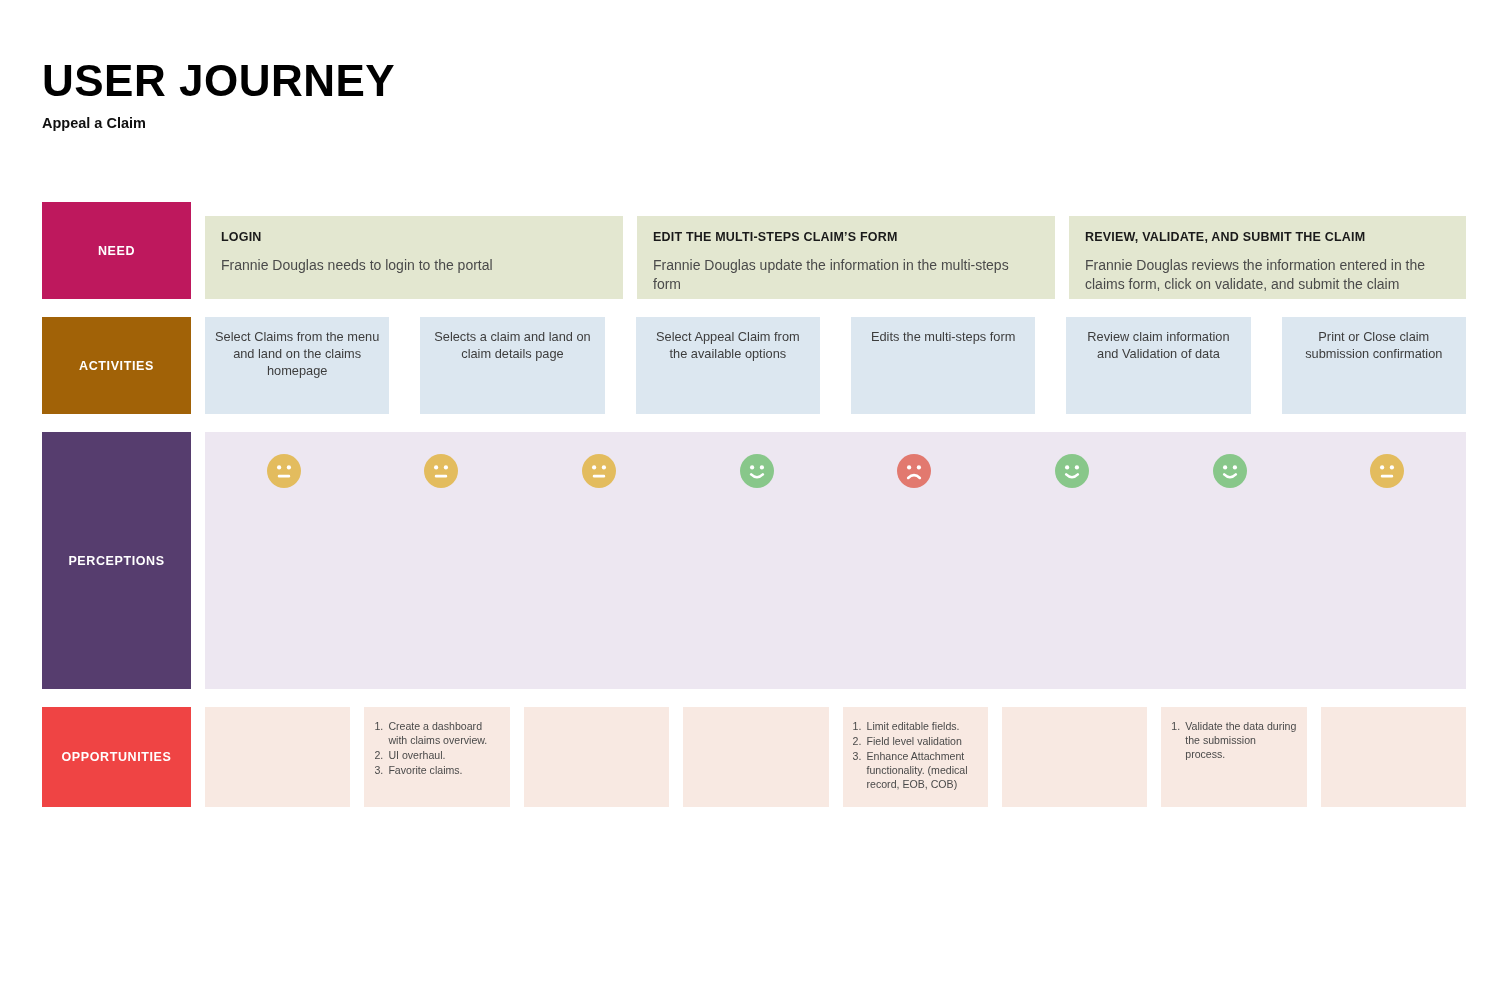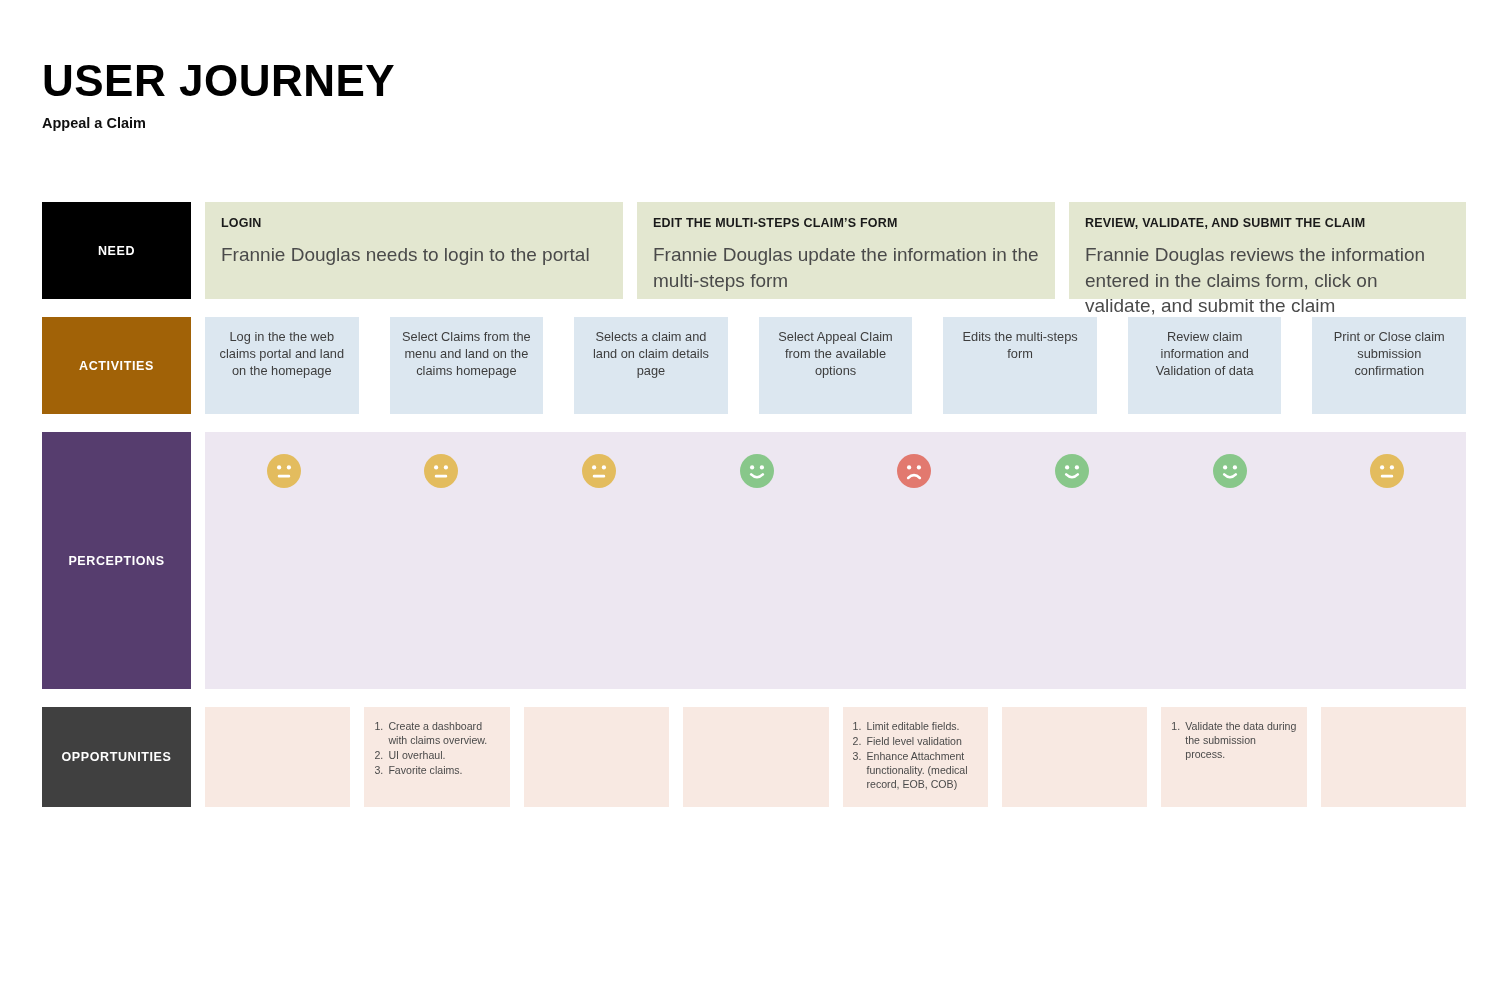--- a/index.html
+++ b/index.html
@@ -27,38 +27,38 @@
 
   .row { display: flex; align-items: stretch; margin-bottom: 18px; }
   .row:last-child { margin-bottom: 0; }
 
   .row-label {
     width: 149px; flex: 0 0 149px;
     display: flex; align-items: center; justify-content: center;
     color: #ffffff; font-size: 12.5px; font-weight: 700;
     letter-spacing: 0.6px; text-align: center;
   }
-  .label-need   { background: #000000; }
+  .label-need   { background: #be185d; }
   .label-acts   { background: #a16207; }
   .label-perc   { background: #563D6E; }
-  .label-opps   { background: #404040; }
+  .label-opps   { background: #ef4444; }
 
   .row-body { flex: 1; display: flex; margin-left: 14px; }
 
   
   .row-need { height: 97px; }
   .need-card {
     background: #E3E7D0; padding: 14px 16px 19px 16px;
-    display: flex; flex-direction: column;
+    display: flex; flex-direction: column; margin-top: 14px;
   }
   .need-title {
     font-size: 12.5px; font-weight: 700; color: #1a1a1a;
     letter-spacing: 0.2px; margin-bottom: 12px;
   }
-  .need-desc { font-size: 19px; color: #4a4a4a; line-height: 1.35; }
+  .need-desc { font-size: 14px; color: #4a4a4a; line-height: 1.35; }
 
   .need-1 { flex: 0 0 418px; }
   .need-2 { flex: 0 0 418px; margin-left: 14px; }
   .need-3 { flex: 1; margin-left: 14px; }
 
   
   .row-acts { height: 97px; }
   .act-card {
     flex: 1; background: #DCE7F0;
     display: flex; align-items: flex-start; justify-content: center;
@@ -119,21 +119,20 @@
         <div class="need-card need-3">
           <div class="need-title">REVIEW, VALIDATE, AND SUBMIT THE CLAIM</div>
           <div class="need-desc">Frannie Douglas reviews the information entered in the claims form, click on validate, and submit the claim</div>
         </div>
       </div>
     </div>
 
     <div class="row row-acts">
       <div class="row-label label-acts">ACTIVITIES</div>
       <div class="row-body">
-        <div class="act-card">Log in the the web claims portal and land on the homepage</div>
         <div class="act-card">Select Claims from the menu and land on the claims homepage</div>
         <div class="act-card">Selects a claim and land on claim details page</div>
         <div class="act-card">Select Appeal Claim from the available options</div>
         <div class="act-card">Edits the multi-steps form</div>
         <div class="act-card">Review claim information and Validation of data</div>
         <div class="act-card">Print or Close claim submission confirmation</div>
       </div>
     </div>
 
     <div class="row row-perc">

